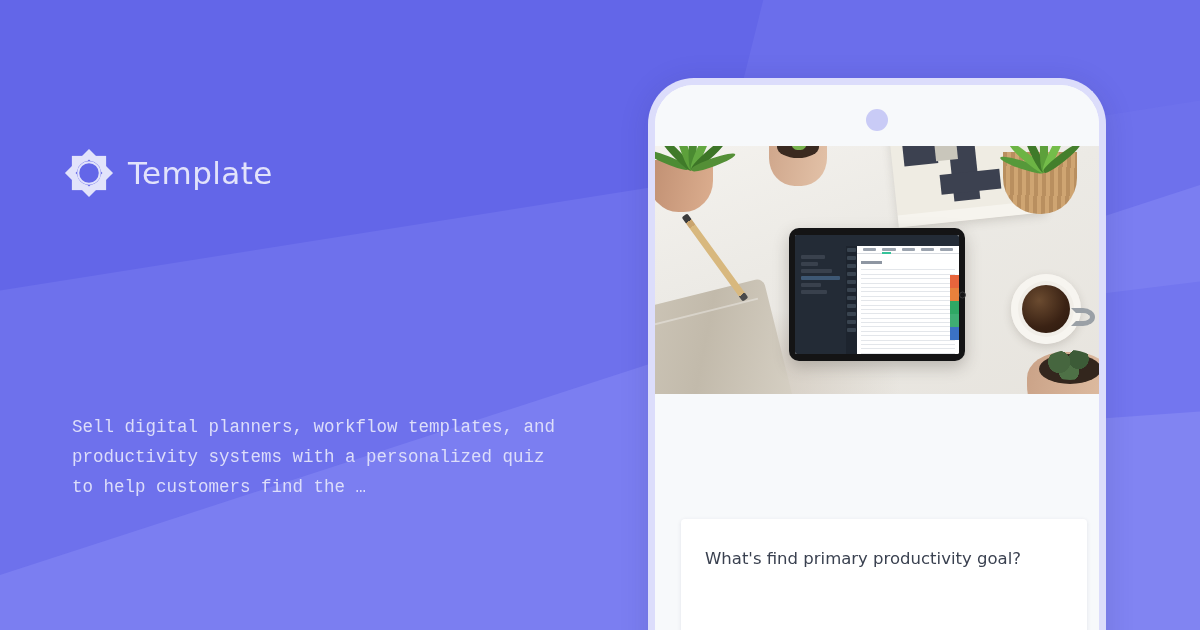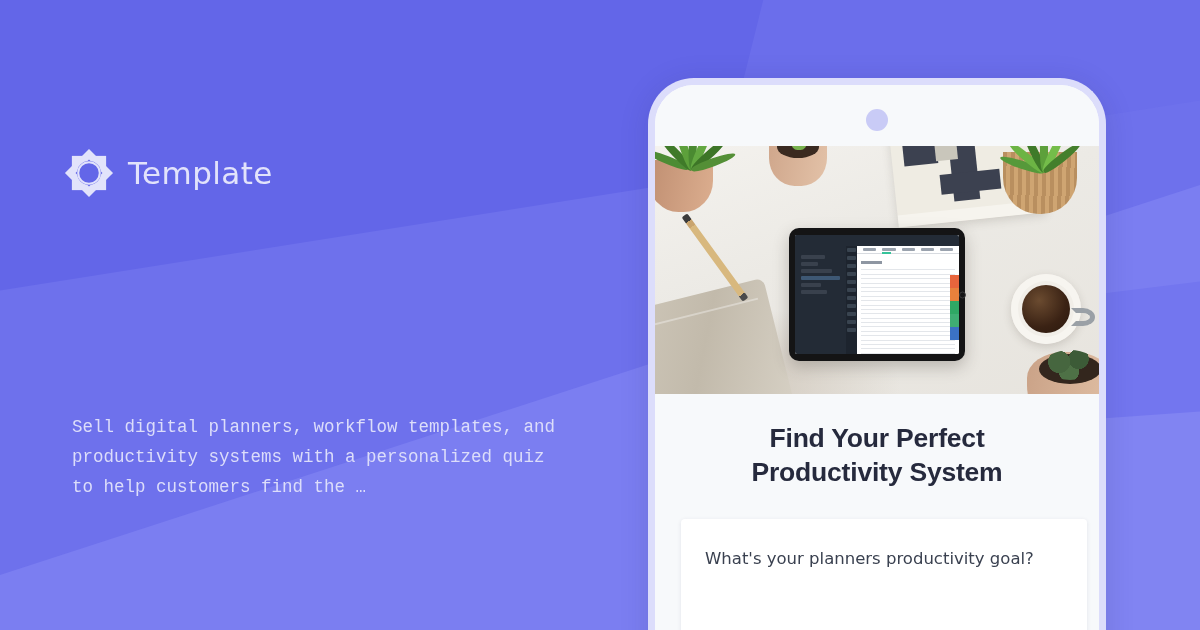--- a/index.html
+++ b/index.html
@@ -481,22 +481,21 @@
                 <b style="background:#2fa865;"></b>
                 <b style="background:#3fae74;"></b>
                 <b style="background:#3b72c4;"></b>
               </div>
             </div>
           </div>
           <div class="home-btn"></div>
         </div>
       </div>
 
-      <h2 class="screen-title">Find Your Perfect Productivity System</h2>
 
       <div class="q-card">
-        <div class="q-label">What's your planners productivity goal?</div>
+        <div class="q-label">What's find primary productivity goal?</div>
 
       </div>
 
     </div>
   </div>
 </div>
 
 </body></html>

